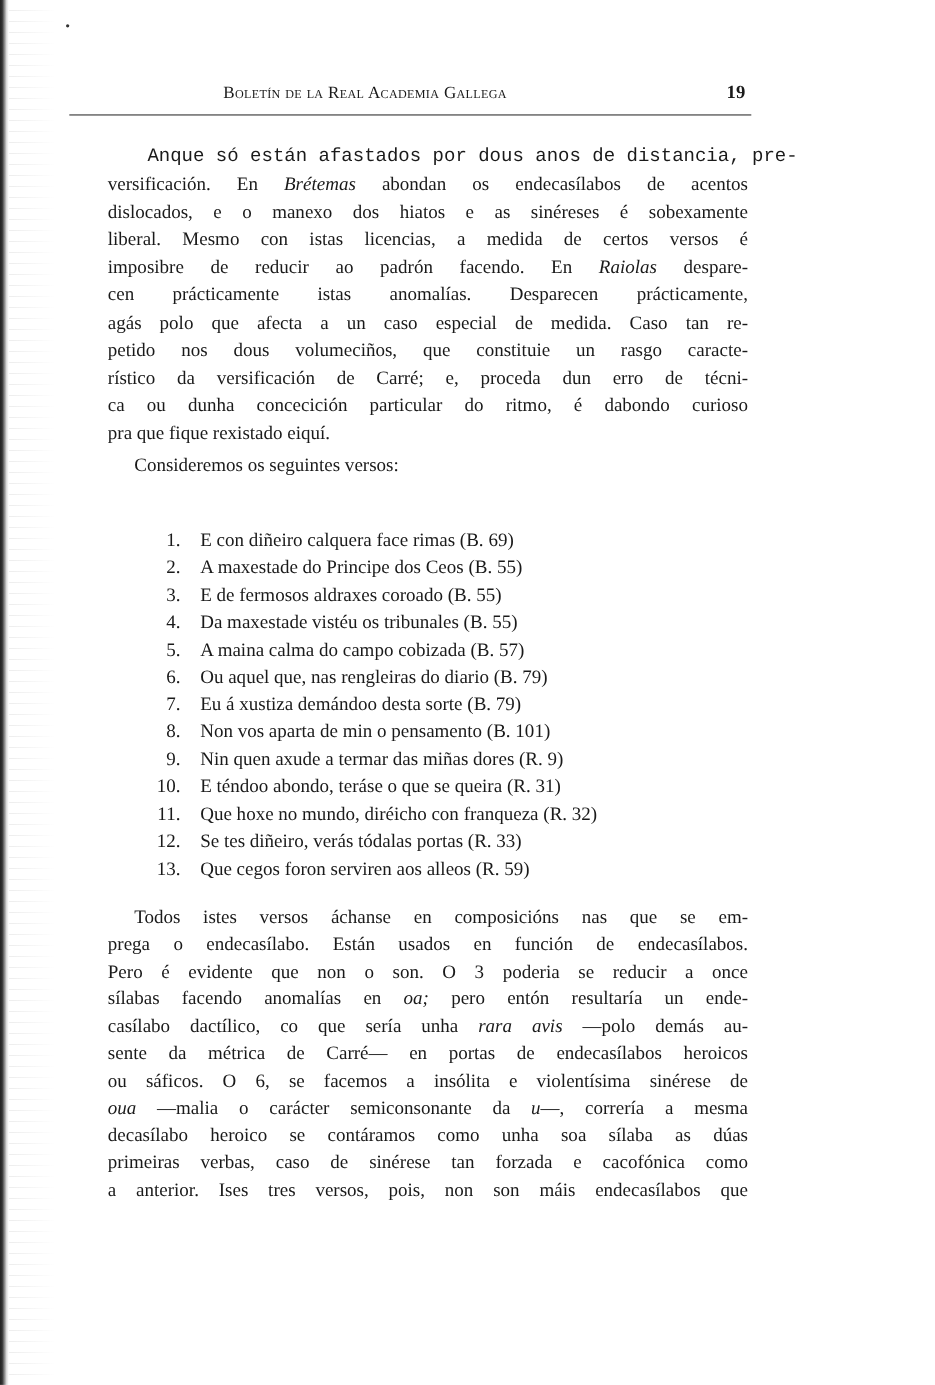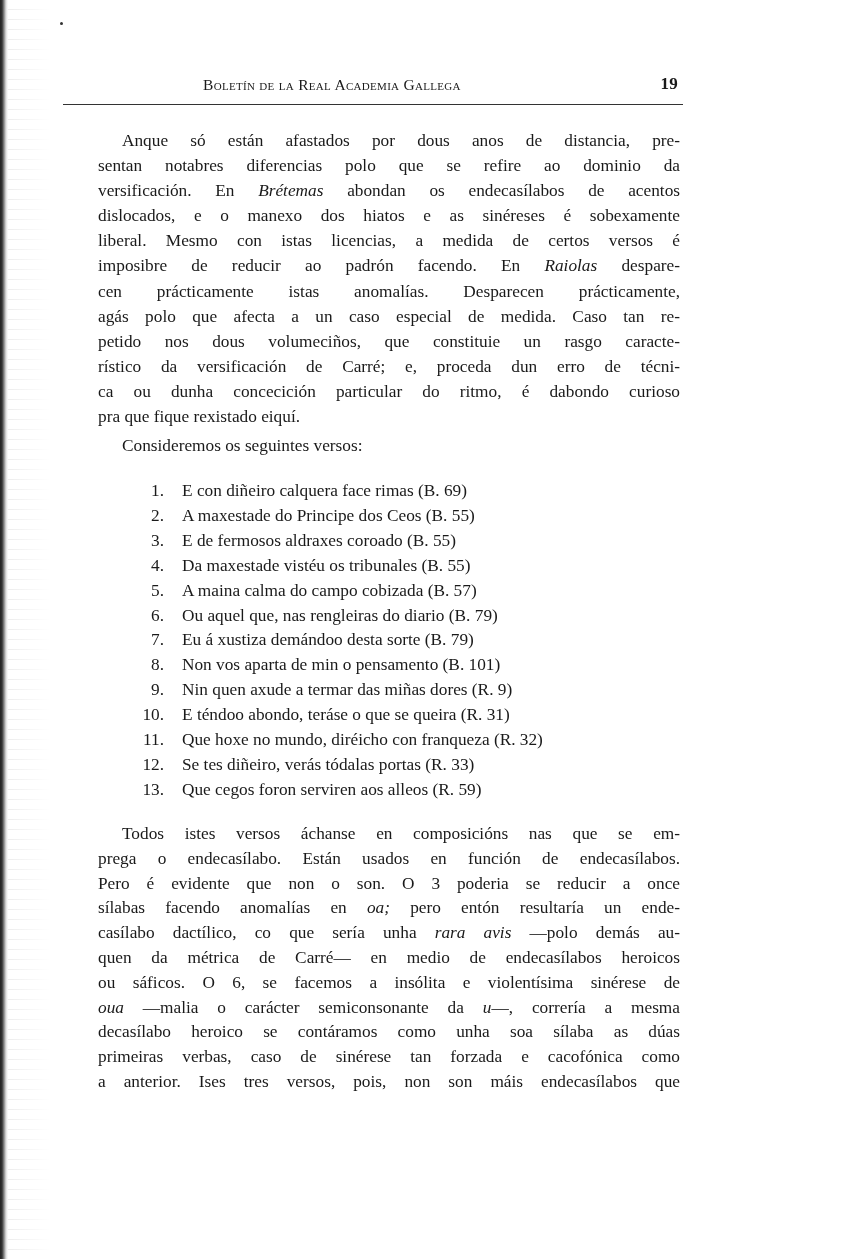--- a/index.html
+++ b/index.html
@@ -48,22 +48,21 @@
 
 <div class="page">
 
   <div class="running-head">
     <span class="running-title">Boletín de la Real Academia Gallega</span>
     <span class="page-number">19</span>
   </div>
   <div class="head-rule"></div>
 
   <div class="body-text">
-    <span class="line" style="padding-left:0;"><span style="display:inline-block;width:0;"></span><span style="margin-left:0;">Anque só están afastados por dous anos de distancia, pre-</span></span>
-    <span class="line">sentan notabres diferencias polo que se refire ao dominio da</span>
+    <span class="line" style="padding-left:0;"><span style="display:inline-block;width:0;"></span><span style="margin-left:12px;font-family:Liberation Mono, monospace;">Anque só están afastados por dous anos de distancia, pre-</span></span>
     <span class="line"><span>versificación. En </span><span class="i">Brétemas</span><span> abondan os endecasílabos de acentos</span></span>
     <span class="line">dislocados, e o manexo dos hiatos e as sinéreses é sobexamente</span>
     <span class="line">liberal. Mesmo con istas licencias, a medida de certos versos é</span>
     <span class="line"><span>imposibre de reducir ao padrón facendo. En </span><span class="i">Raiolas</span><span> despare-</span></span>
     <span class="line">cen prácticamente istas anomalías. Desparecen prácticamente,</span>
     <span class="line">agás polo que afecta a un caso especial de medida. Caso tan re-</span>
     <span class="line">petido nos dous volumeciños, que constituie un rasgo caracte-</span>
     <span class="line">rístico da versificación de Carré; e, proceda dun erro de técni-</span>
     <span class="line">ca ou dunha concecición particular do ritmo, é dabondo curioso</span>
     <span class="line last">pra que fique rexistado eiquí.</span>
@@ -124,21 +123,21 @@
         <span>Que cegos foron serviren aos alleos (R. 59)</span>
       </div>
   </div>
 
   <div class="para2">
     <span class="line" style="padding-left:0;">Todos istes versos áchanse en composicións nas que se em-</span>
     <span class="line">prega o endecasílabo. Están usados en función de endecasílabos.</span>
     <span class="line">Pero é evidente que non o son. O 3 poderia se reducir a once</span>
     <span class="line"><span>sílabas facendo anomalías en </span><span class="i">oa;</span><span> pero entón resultaría un ende-</span></span>
     <span class="line"><span>casílabo dactílico, co que sería unha </span><span class="i">rara avis</span><span> —polo demás au-</span></span>
-    <span class="line">quen da métrica de Carré— en medio de endecasílabos heroicos</span>
+    <span class="line">sente da métrica de Carré— en portas de endecasílabos heroicos</span>
     <span class="line">ou sáficos. O 6, se facemos a insólita e violentísima sinérese de</span>
     <span class="line"><span class="i">oua</span><span> —malia o carácter semiconsonante da </span><span class="i">u</span><span>—, correría a mesma</span></span>
     <span class="line">decasílabo heroico se contáramos como unha soa sílaba as dúas</span>
     <span class="line">primeiras verbas, caso de sinérese tan forzada e cacofónica como</span>
     <span class="line">a anterior. Ises tres versos, pois, non son máis endecasílabos que</span>
   </div>
 </div>
 
 <style>
   

